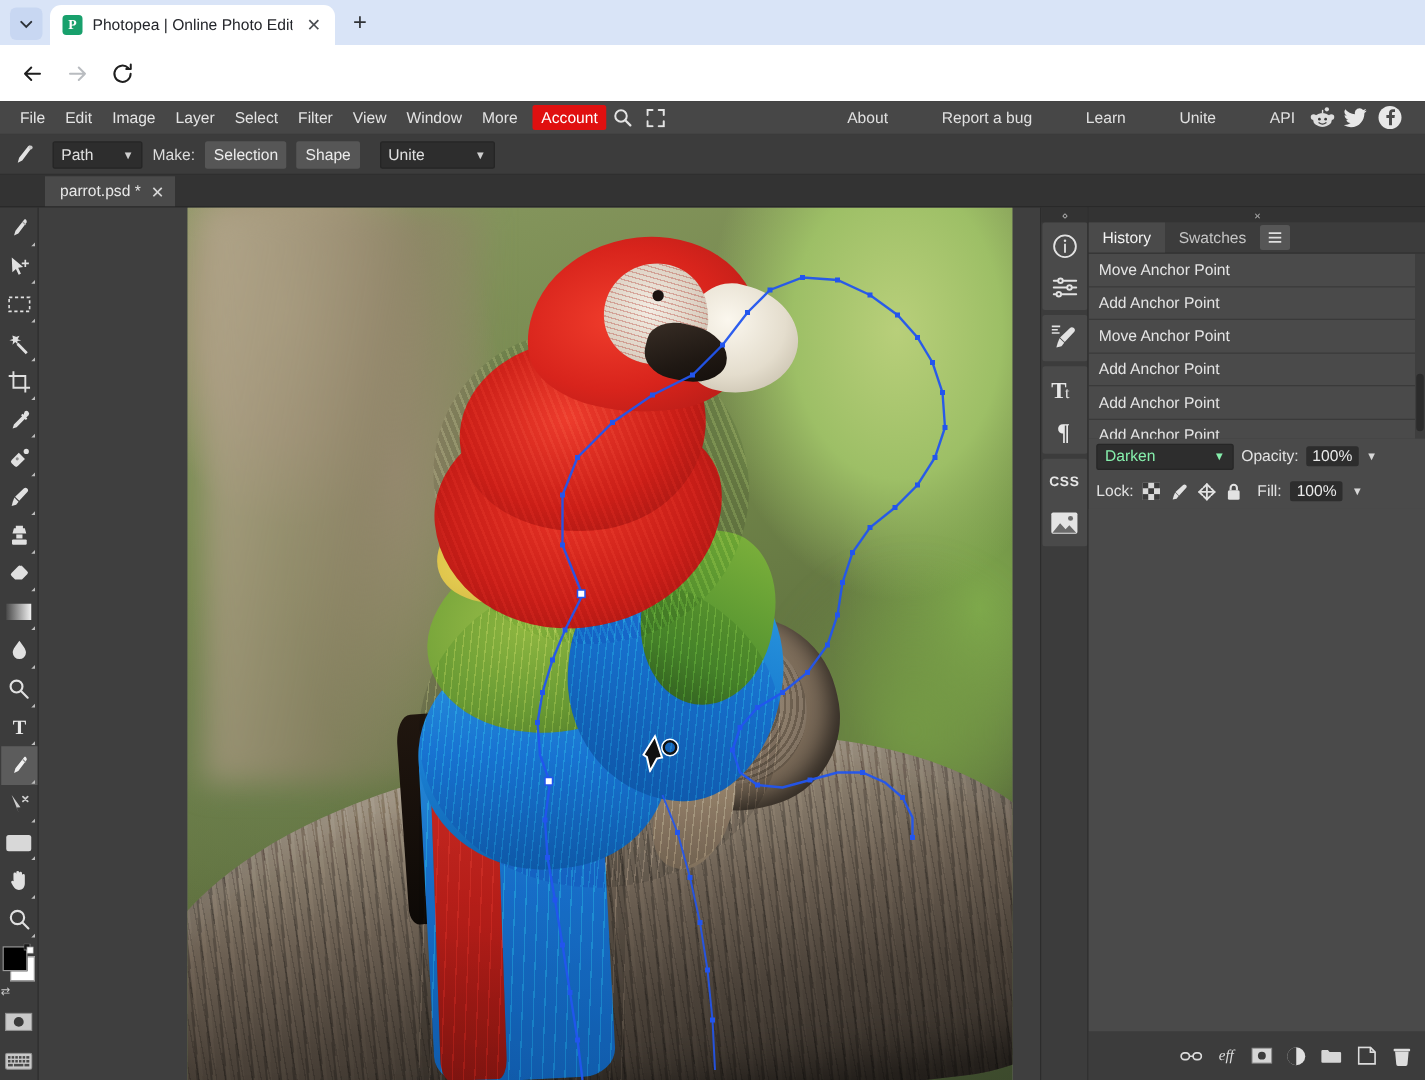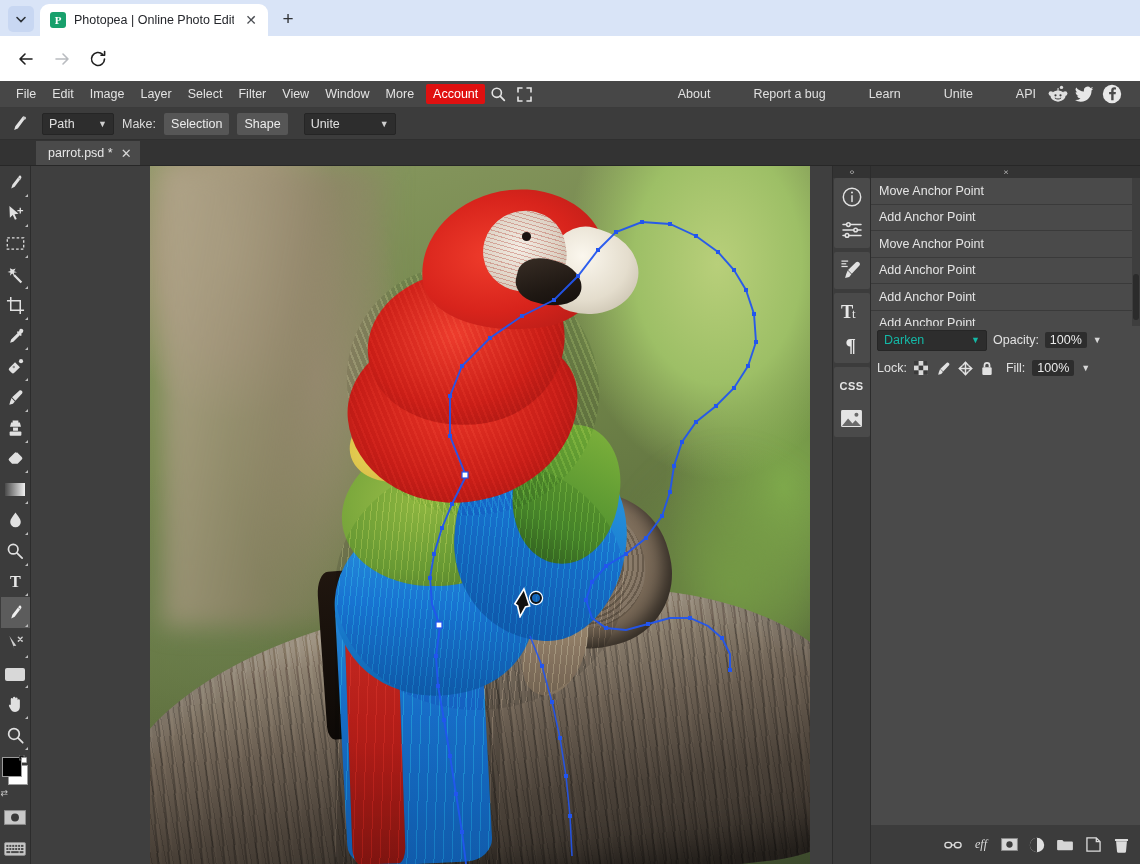--- a/index.html
+++ b/index.html
@@ -574,21 +574,21 @@
   }
 
   .layers-body { background: #4a4a4a; flex: 1; display: flex; flex-direction: column; }
   .layers-row1 {
     height: 28px; display: flex; align-items: center; gap: 6px;
     padding: 0 6px;
   }
   .blend-select {
     width: 110px; height: 21px;
     background: #2d2d2d; border: 1px solid #262626; border-radius: 2px;
-    color: #14b8a6; font-size: 12.5px;
+    color: #86efac; font-size: 12.5px;
     display: flex; align-items: center; padding: 0 6px;
   }
   .blend-select .caret { margin-left: auto; font-size: 9px; }
   .small-label { font-size: 12.5px; color: #e2e2e2; }
   .num-field {
     background: #2d2d2d; color: #eaeaea; font-size: 12.5px;
     padding: 1px 5px; border-radius: 2px;
   }
   .tri-down { font-size: 9px; color: #d8d8d8; }
 
@@ -1092,20 +1092,31 @@
             <circle cx="17.2" cy="6" r="2.1" fill="#6a6a6a"></circle>
             <path d="M2 18l6.4-8 4.6 5.2 3.2-3.4L22 18z" fill="#6a6a6a"></path>
           </svg>
         </div>
       </div>
     </div>
 
     <div class="panels">
       <div class="panels-handle">›‹</div>
 
+      <div class="panel-tabs">
+        <div class="panel-tab active">History</div>
+        <div class="panel-tab">Swatches</div>
+        <div class="panel-menu-btn">
+          <svg width="12" height="12" viewBox="0 0 12 12" stroke="#e0e0e0" stroke-width="1.4">
+              <line x1="1" y1="2.5" x2="11" y2="2.5"></line>
+              <line x1="1" y1="6" x2="11" y2="6"></line>
+              <line x1="1" y1="9.5" x2="11" y2="9.5"></line>
+            </svg>
+        </div>
+      </div>
 
       <div class="history-list" style="height:148px;">
         <div class="history-item">Move Anchor Point</div>
         <div class="history-item">Add Anchor Point</div>
         <div class="history-item">Move Anchor Point</div>
         <div class="history-item">Add Anchor Point</div>
         <div class="history-item">Add Anchor Point</div>
         <div class="history-item">Add Anchor Point</div>
         <div class="scrollbar-v">
           <div class="scrollbar-thumb" style="top:96px;height:46px;"></div>

